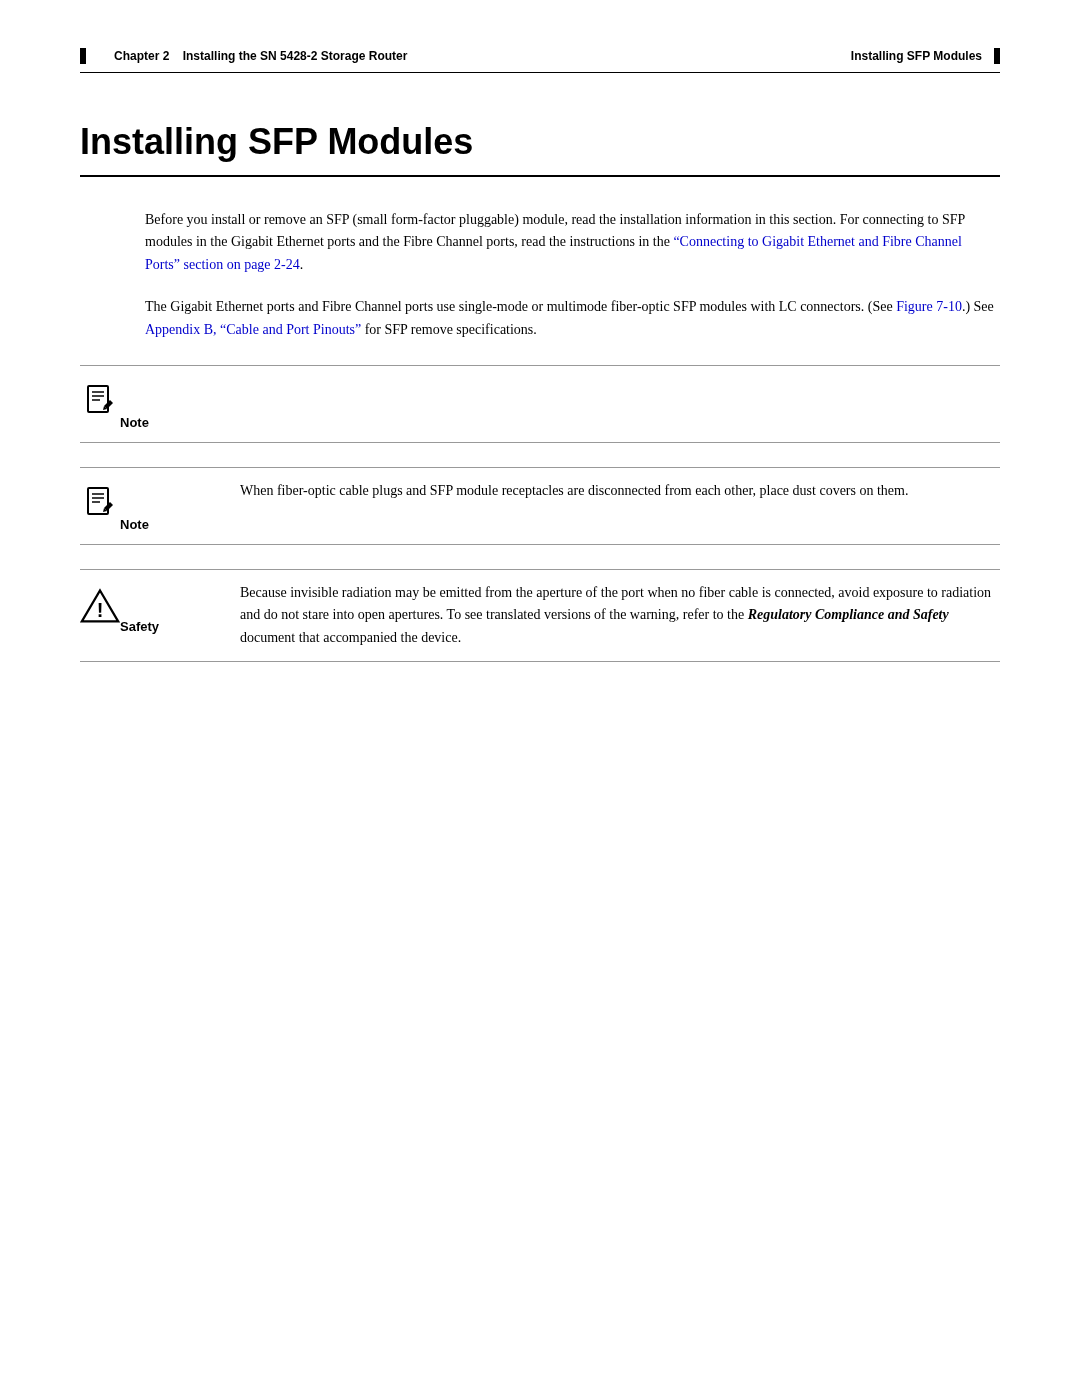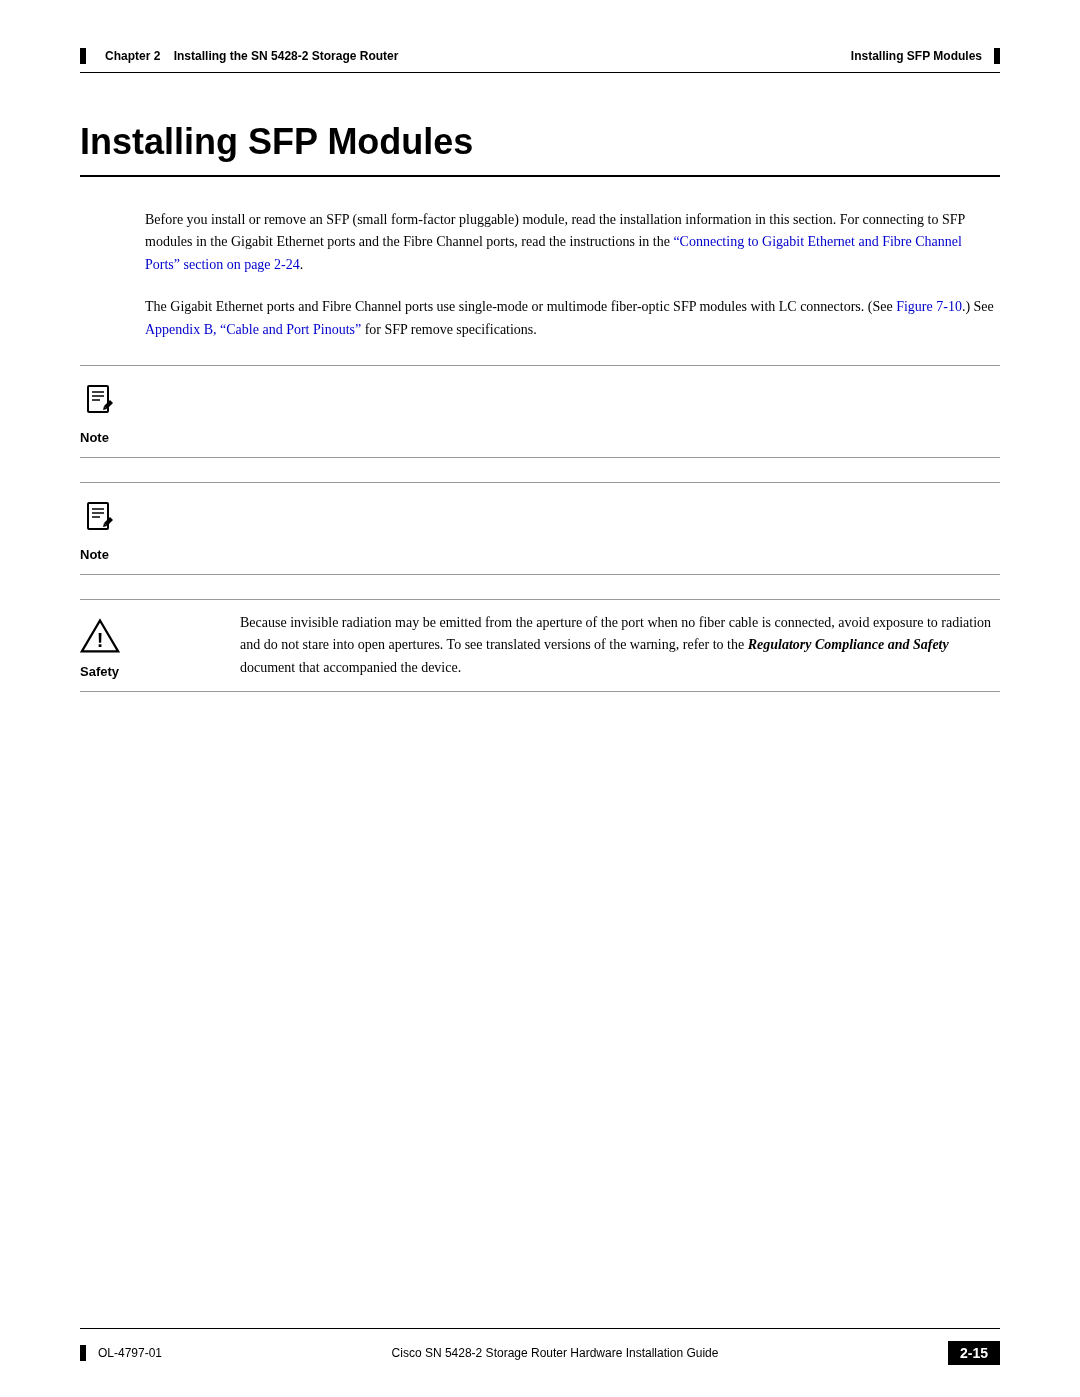--- a/index.html
+++ b/index.html
@@ -31,21 +31,21 @@
       display: flex;
       justify-content: space-between;
       align-items: flex-start;
       padding: 48px 80px 0 80px;
       border-bottom: none;
     }
 
     .header-left {
       display: flex;
       align-items: center;
-      gap: 7px;
+      gap: 16px;
     }
 
     .header-bar-left {
       width: 6px;
       height: 16px;
       background: #000;
       margin-right: 12px;
     }
 
     .header-chapter {
@@ -124,22 +124,22 @@
       margin: 24px 0;
       border-top: 1px solid #999;
       border-bottom: 1px solid #999;
       padding: 12px 0;
     }
 
     .callout-icon-area {
       width: 160px;
       flex-shrink: 0;
       display: flex;
-      flex-direction: column;
-      align-items: flex-start;
+      flex-direction: row;
+      align-items: flex-end;
       padding-top: 4px;
     }
 
     .callout-icon {
       margin-bottom: 4px;
     }
 
     .callout-label {
       font-family: Arial, sans-serif;
       font-weight: bold;
@@ -288,45 +288,35 @@
             <rect x="8" y="4" width="20" height="26" rx="1" fill="none" stroke="#000" stroke-width="2"></rect>
             <line x1="12" y1="10" x2="24" y2="10" stroke="#000" stroke-width="1.5"></line>
             <line x1="12" y1="14" x2="24" y2="14" stroke="#000" stroke-width="1.5"></line>
             <line x1="12" y1="18" x2="20" y2="18" stroke="#000" stroke-width="1.5"></line>
             <path d="M24 24 L30 18 L33 21 L27 27 Z" fill="#000"></path>
             <path d="M24 24 L27 27 L23 28 Z" fill="#000"></path>
           </svg>
         </div>
         <span class="callout-label">Note</span>
       </div>
+      <div class="callout-text">When fiber-optic cable plugs and SFP module receptacles are disconnected from each other, place dust covers on them.</div>
     </div>
 
     <div class="callout-block">
       <div class="callout-icon-area">
         <div class="callout-icon warning-icon">
           <svg viewBox="0 0 44 40" width="44" height="40">
 
             <polygon points="22,3 42,37 2,37" fill="none" stroke="#000" stroke-width="2.5"></polygon>
             <text x="22" y="32" text-anchor="middle" font-size="22" font-weight="bold" font-family="Arial, sans-serif" fill="#000">!</text>
           </svg>
         </div>
         <span class="callout-label">Safety</span>
       </div>
       <div class="callout-text">
         <span class="warning-text-bold">Because invisible radiation may be emitted from the aperture of the port when no fiber cable is connected, avoid exposure to radiation and do not stare into open apertures. To see translated versions of the warning, refer to the </span><span class="warning-text-bolditalic">Regulatory Compliance and Safety</span><span class="warning-text-bold"> document that accompanied the device.</span>
       </div>
     </div>
 
   </div>
 
-  <div class="footer">
-    <hr class="footer-divider">
-    <div class="footer-content">
-      <div class="footer-left">
-        <div class="footer-bar"></div>
-        <span class="footer-ol">OL-4797-01</span>
-      </div>
-      <div class="footer-center">Cisco SN 5428-2 Storage Router Hardware Installation Guide</div>
-      <div class="footer-right">2-15</div>
-    </div>
-  </div>
 
 </div>
 
 </body></html>

